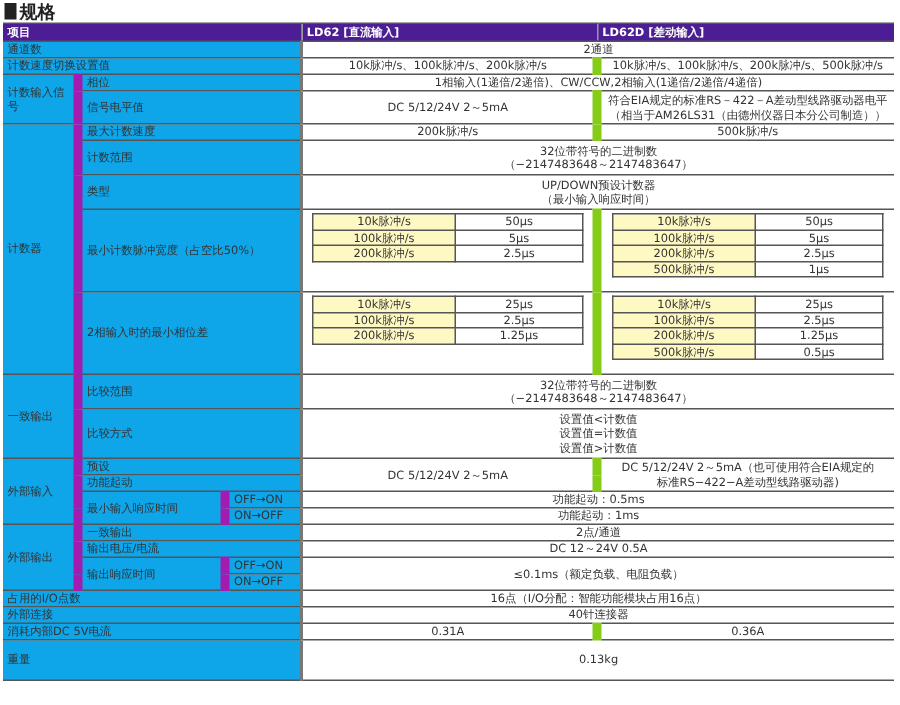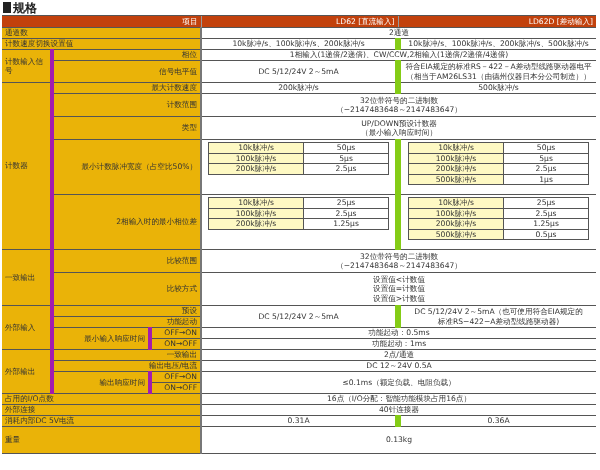--- a/index.html
+++ b/index.html
@@ -1,23 +1,23 @@
 <!DOCTYPE html>
 <html><head>
 <meta charset="utf-8">
 <style>
   html, body { margin:0; padding:0; background:#fff; }
   body { width:600px; height:470px; overflow:hidden; font-family:"DejaVu Sans", sans-serif; color:#333; }
   .title { position:absolute; left:3px; top:1px; font-size:12px; font-weight:bold; color:#222; line-height:14px; }
   .title .sq { display:inline-block; width:8px; height:11px; background:#222; margin-right:2px; vertical-align:-1px; }
   table.spec { position:absolute; left:2px; top:15px; width:594px; border-collapse:collapse; table-layout:fixed; font-size:7.6px; line-height:9.5px; }
   table.spec td, table.spec th { border-top:1px solid #555; border-bottom:1px solid #555; padding:0 3px; vertical-align:middle; }
-  table.spec th { background:#c2410c; color:#fff; font-weight:normal; text-align:right; height:11px; border-left:1px solid #999; }
-  td.l { background:#eab308; text-align:left; }
-  td.lv { border-left:4px solid #a21caf;text-align:right; }
+  table.spec th { background:#4c1d95; color:#fff; font-weight:bold; text-align:left; height:11px; border-left:1px solid #999; }
+  td.l { background:#0ea5e9; text-align:left; }
+  td.lv { border-left:6px solid #a21caf; }
   td.sep { border-right:2px solid #777; }
   td.v { text-align:center; background:#fff; }
   td.v.split { border-left:6px solid #84cc16; }
   .inner { border-collapse:collapse; margin:0 auto; font-size:7.6px; }
   .inner td { border:1px solid #555; padding:0 4px; height:9px; text-align:center; }
   .inner td.k { background:#fef9c3; width:88px; }
   .inner td.u { background:#fff; width:78px; }
   .ml { display:block; }
 </style>
 </head>

